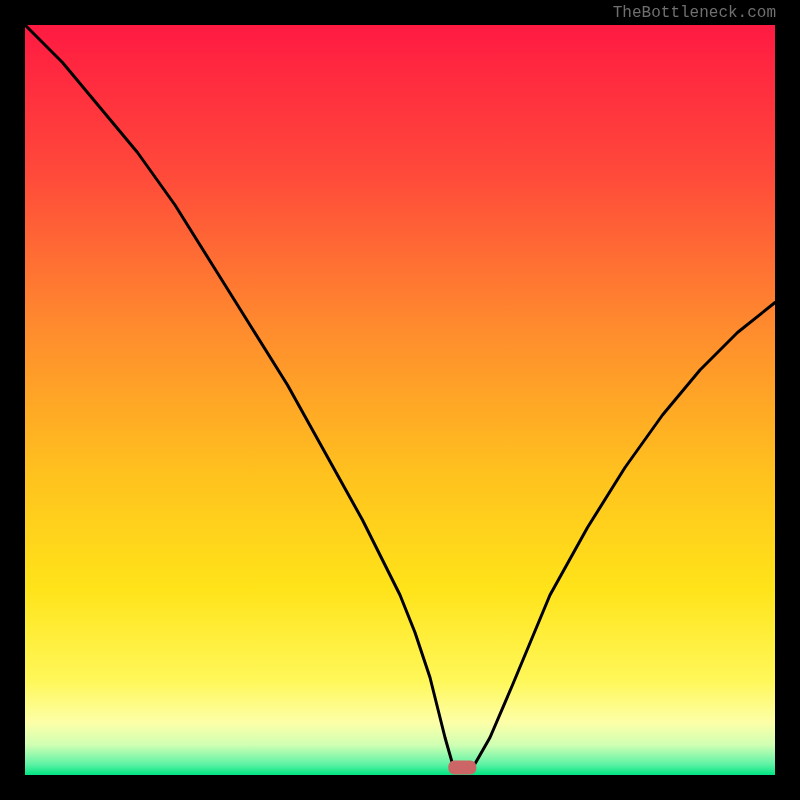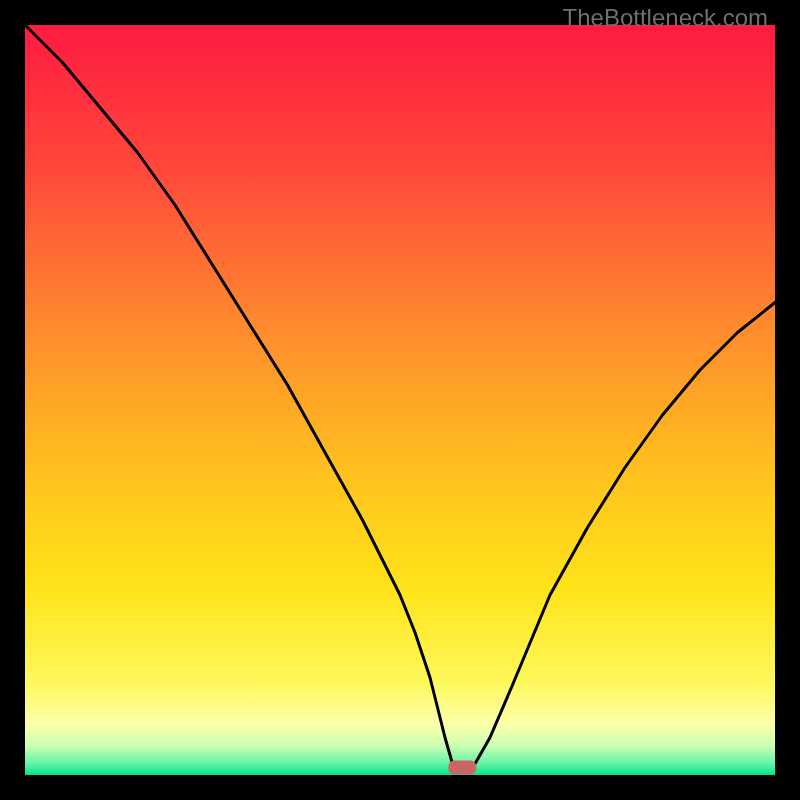--- a/index.html
+++ b/index.html
@@ -20,25 +20,25 @@
     position: absolute;
     left: 25px;
     top: 25px;
     width: 750px;
     height: 750px;
     overflow: hidden;
   }
   .watermark {
     position: absolute;
     top: 4px;
-    right: 32px;
+    right: 24px;
     color: #6f6f71;
-    font-size: 24px;
+    font-size: 16px;
     font-weight: 500;
-    font-family: Liberation Sans, sans-serif;
+    font-family: Liberation Mono, monospace;
     letter-spacing: 0;
   }
   svg { display: block; }
 </style>
 </head>
 <body>
 
 <div class="frame">
   <div class="plot">
     <svg id="chart-svg" width="750" height="750" viewBox="0 0 750 750">

